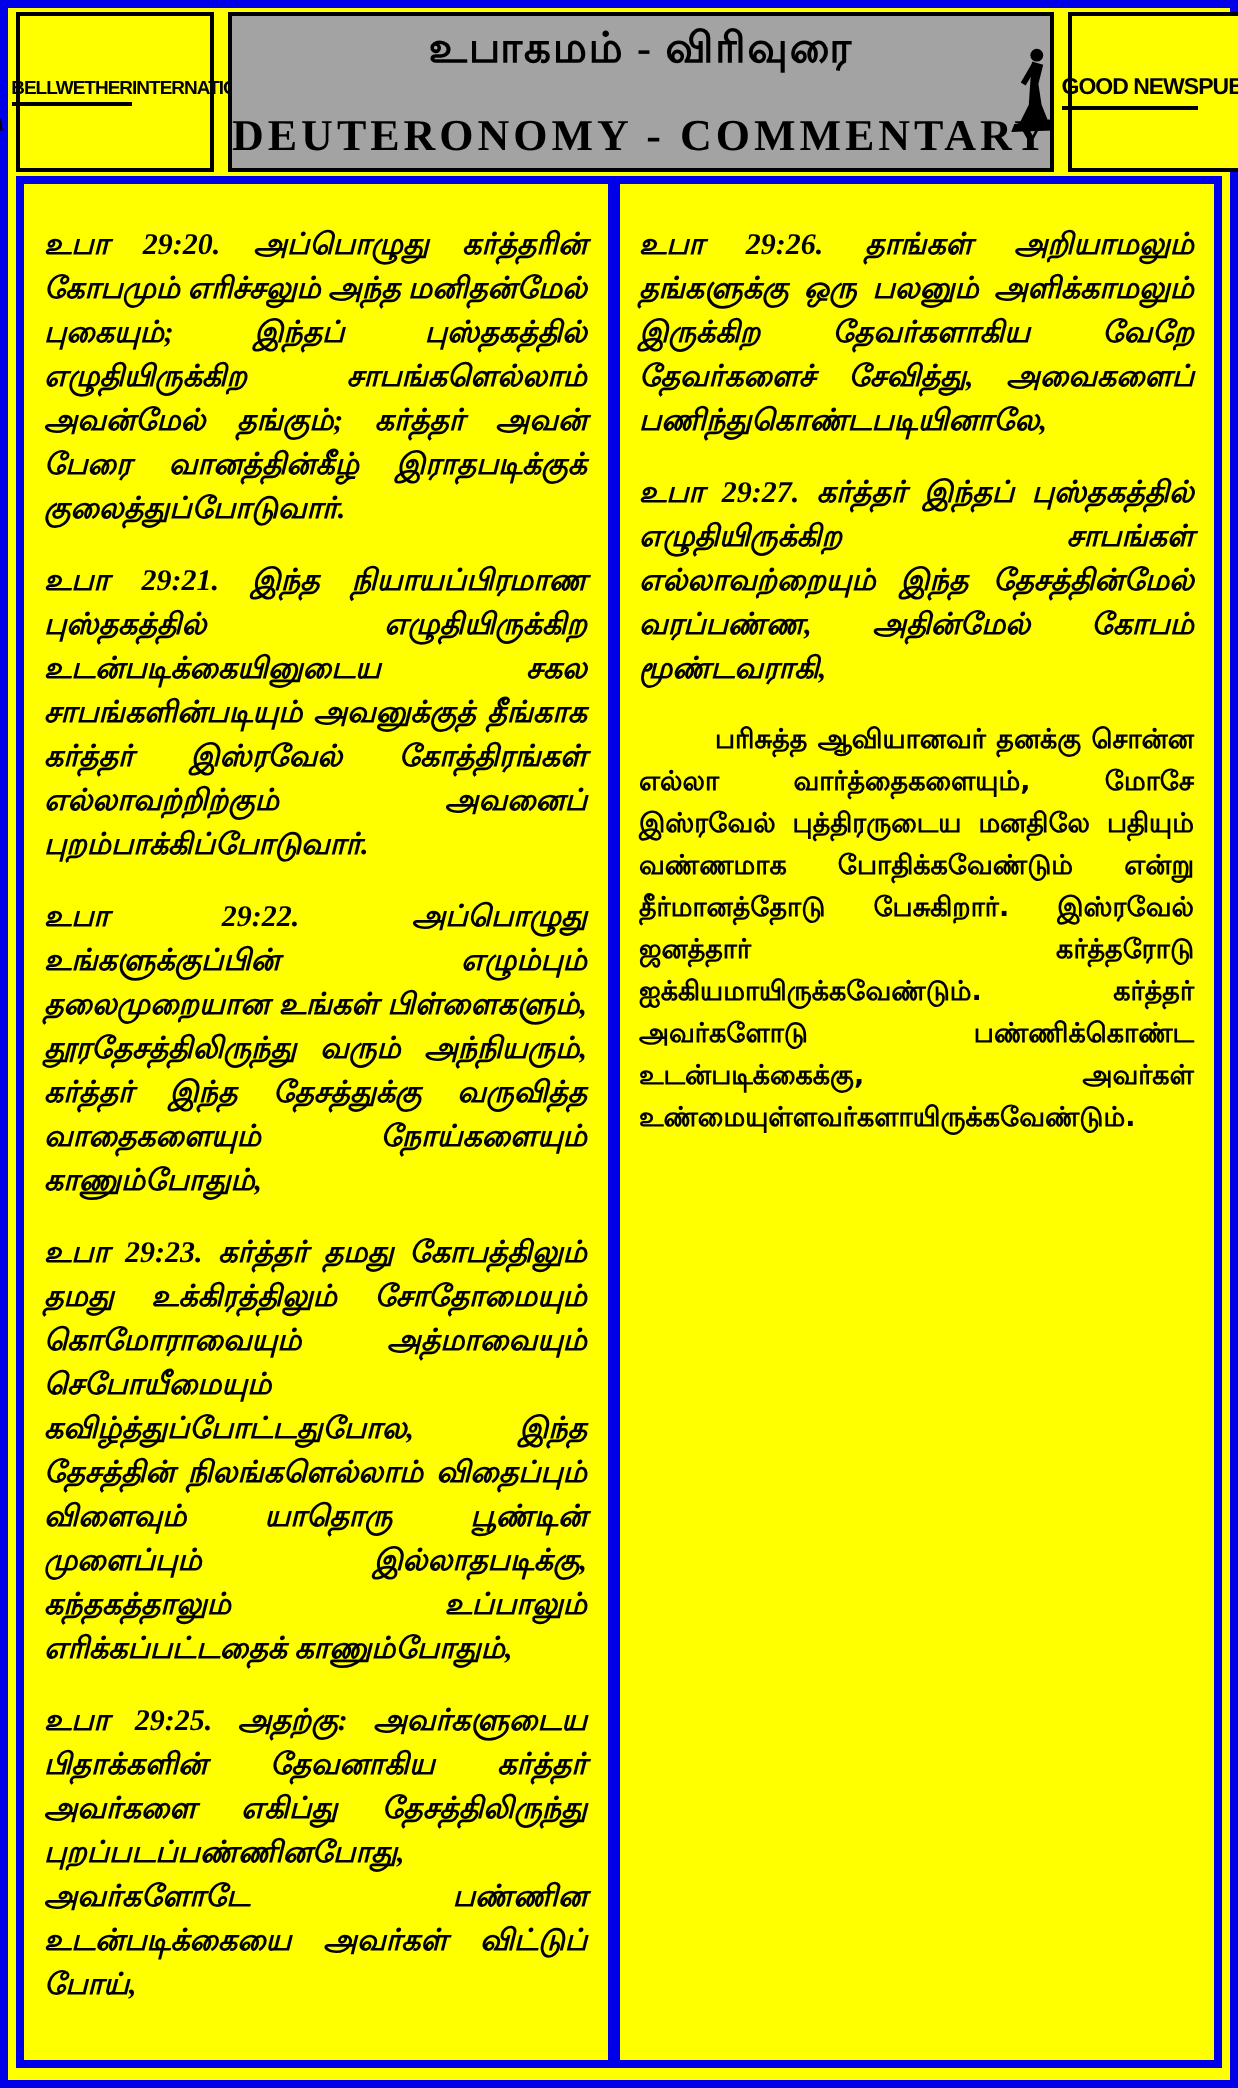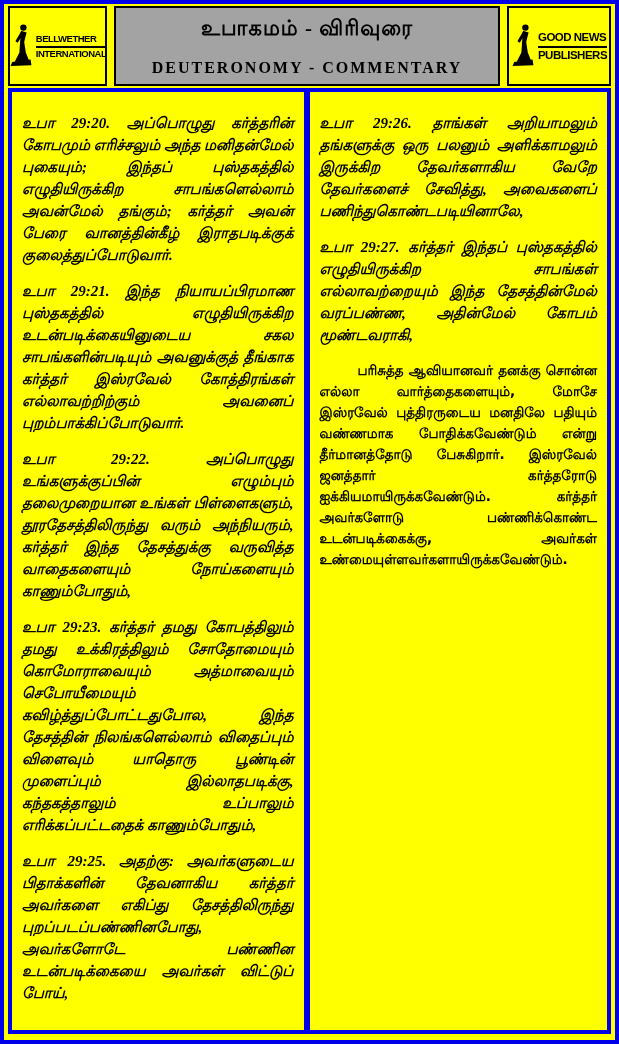--- a/index.html
+++ b/index.html
@@ -22,41 +22,41 @@
     height: 80px; flex: 0 0 80px;
   }
   .logo-box {
     border: 2px solid #000;
     background: #FFFF00;
     display: flex; align-items: center; justify-content: center;
     gap: 3px; padding: 2px 3px;
   }
   .logo-box.left { width: 99px; }
   .logo-box.right { width: 104px; }
-  .logo-text { display: flex; flex-direction: column; justify-content: flex-end; }
+  .logo-text { display: flex; flex-direction: row; justify-content: flex-end; }
   .logo-line {
     font-family: "Liberation Sans", "DejaVu Sans", sans-serif;
     font-weight: bold; color: #000; white-space: nowrap;
     letter-spacing: -0.5px; line-height: 1.25;
   }
   .logo-box.left .logo-line  { font-size: 9.5px; }
   .logo-box.right .logo-line { font-size: 11.5px; }
   .logo-line.underlined { border-bottom: 2px solid #000; padding-bottom: 1px; }
   .title-box {
     flex: 1; border: 2px solid #000; background: #a3a3a3;
     display: flex; flex-direction: column; align-items: center; justify-content: center;
     gap: 16px;
   }
   .title-tamil {
     font-size: 21px; font-weight: bold; color: #000;
     letter-spacing: 1px;
   }
   .title-english {
     font-family: "Liberation Serif", "DejaVu Serif", serif;
-    font-size: 16px; font-weight: bold; color: #000;
+    font-size: 22px; font-weight: bold; color: #000;
     letter-spacing: 2px; white-space: nowrap;
   }
   
   .main-box {
     flex: 1; margin-top: 2px;
     border: 4px solid #0000E8;
     display: flex; overflow: hidden;
   }
   .col {
     flex: 1 1 50%; overflow: hidden;

